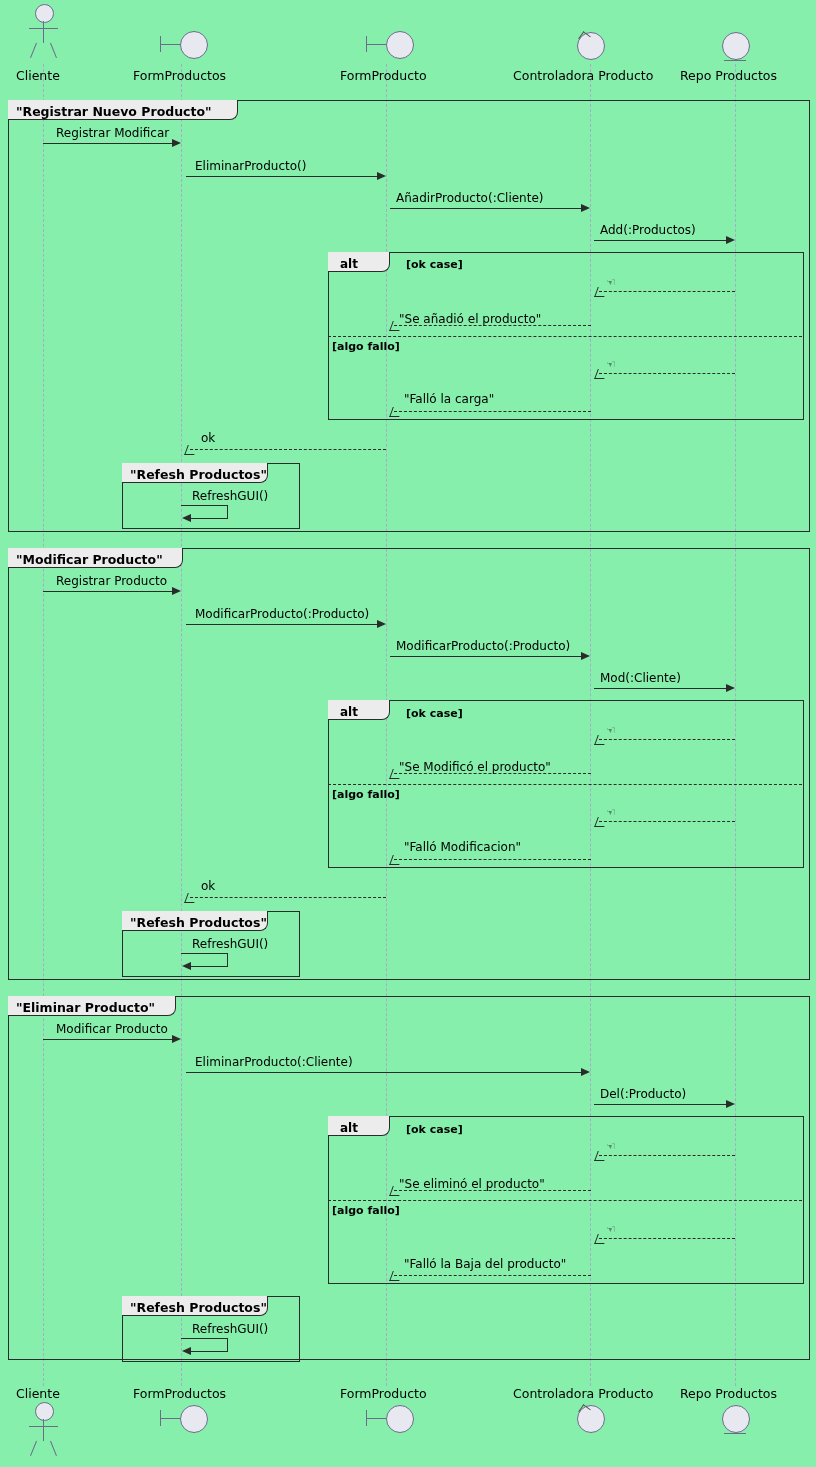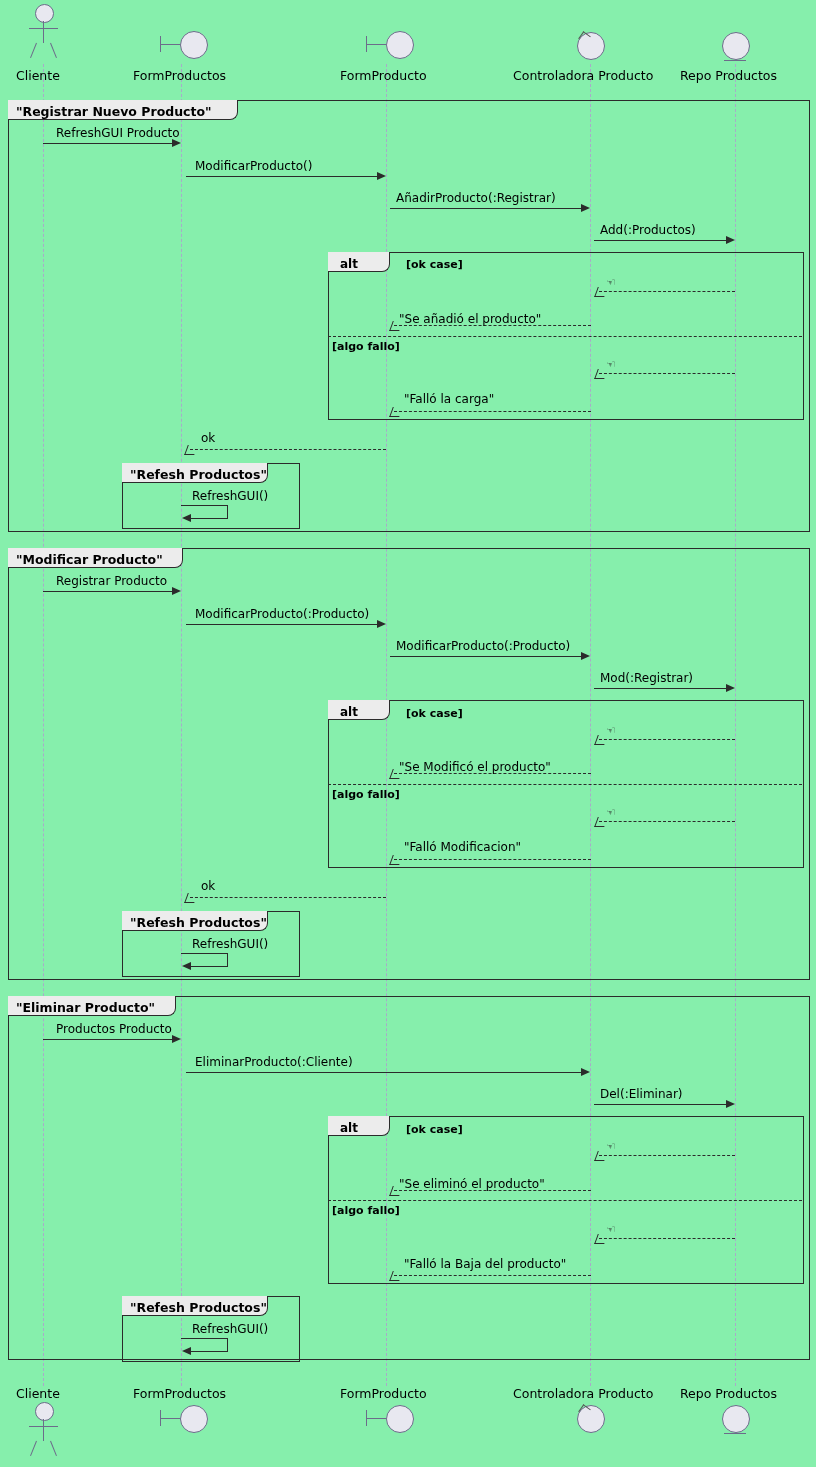--- a/index.html
+++ b/index.html
@@ -65,29 +65,29 @@
   <div class="circle-obj" style="left:722px;top:32px;"></div>
   <div class="bound-stick" style="left:724px;top:60px;width:22px;"></div>
   <div class="p-label" style="left:680px;top:68px;">Repo Productos</div>
 
   <div class="frame" style="left:8px;top:100px;width:800px;height:430px;"></div>
   <div class="frame-tab-clip" style="left:8px;top:100px;width:230px;border-radius:0 0 8px 0;"></div>
   <div class="frame-title" style="left:16px;top:104px;">"Registrar Nuevo Producto"</div>
 
   <div class="msg-line" style="left:43px;top:143px;width:130px;"></div>
   <div class="arrowR" style="left:172px;top:138.5px;"></div>
-  <div class="msg-label" style="left:56px;top:126px;">RefreshGUI Producto</div>
+  <div class="msg-label" style="left:56px;top:126px;">Registrar Modificar</div>
 
   <div class="msg-line" style="left:186px;top:176px;width:192px;"></div>
   <div class="arrowR" style="left:377px;top:171.5px;"></div>
-  <div class="msg-label" style="left:195px;top:159px;">ModificarProducto()</div>
+  <div class="msg-label" style="left:195px;top:159px;">EliminarProducto()</div>
 
   <div class="msg-line" style="left:390px;top:208px;width:192px;"></div>
   <div class="arrowR" style="left:581px;top:203.5px;"></div>
-  <div class="msg-label" style="left:396px;top:191px;">AñadirProducto(:Registrar)</div>
+  <div class="msg-label" style="left:396px;top:191px;">AñadirProducto(:Cliente)</div>
 
   <div class="msg-line" style="left:594px;top:240px;width:133px;"></div>
   <div class="arrowR" style="left:726px;top:235.5px;"></div>
   <div class="msg-label" style="left:600px;top:223px;">Add(:Productos)</div>
 
   <div class="frame" style="left:328px;top:252px;width:474px;height:166px;"></div>
   <div class="frame-tab-clip" style="left:328px;top:252px;width:62px;border-radius:0 0 8px 0;"></div>
   <div class="alt-label" style="left:340px;top:257px;">alt</div>
   <div class="guard" style="left:406px;top:258px;">[ok case]</div>
 
@@ -136,21 +136,21 @@
   <div class="msg-line" style="left:186px;top:624px;width:192px;"></div>
   <div class="arrowR" style="left:377px;top:619.5px;"></div>
   <div class="msg-label" style="left:195px;top:607px;">ModificarProducto(:Producto)</div>
 
   <div class="msg-line" style="left:390px;top:656px;width:192px;"></div>
   <div class="arrowR" style="left:581px;top:651.5px;"></div>
   <div class="msg-label" style="left:396px;top:639px;">ModificarProducto(:Producto)</div>
 
   <div class="msg-line" style="left:594px;top:688px;width:133px;"></div>
   <div class="arrowR" style="left:726px;top:683.5px;"></div>
-  <div class="msg-label" style="left:600px;top:671px;">Mod(:Registrar)</div>
+  <div class="msg-label" style="left:600px;top:671px;">Mod(:Cliente)</div>
 
   <div class="frame" style="left:328px;top:700px;width:474px;height:166px;"></div>
   <div class="frame-tab-clip" style="left:328px;top:700px;width:62px;border-radius:0 0 8px 0;"></div>
   <div class="alt-label" style="left:340px;top:705px;">alt</div>
   <div class="guard" style="left:406px;top:707px;">[ok case]</div>
 
   <div class="msg-dash" style="left:599px;top:739px;width:136px;"></div>
   <div class="arrowL-open" style="left:596px;top:734.5px;"></div>
   <div class="hand" style="left:606px;top:724px;">☜</div>
 
@@ -182,29 +182,29 @@
   <div class="msg-line" style="left:190px;top:966px;width:38px;"></div>
   <div class="arrowL" style="left:182px;top:961.5px;"></div>
   <div class="msg-label" style="left:192px;top:937px;">RefreshGUI()</div>
 
   <div class="frame" style="left:8px;top:996px;width:800px;height:362px;"></div>
   <div class="frame-tab-clip" style="left:8px;top:996px;width:168px;border-radius:0 0 8px 0;"></div>
   <div class="frame-title" style="left:16px;top:1000px;">"Eliminar Producto"</div>
 
   <div class="msg-line" style="left:43px;top:1039px;width:130px;"></div>
   <div class="arrowR" style="left:172px;top:1034.5px;"></div>
-  <div class="msg-label" style="left:56px;top:1022px;">Productos Producto</div>
+  <div class="msg-label" style="left:56px;top:1022px;">Modificar Producto</div>
 
   <div class="msg-line" style="left:186px;top:1072px;width:396px;"></div>
   <div class="arrowR" style="left:581px;top:1067.5px;"></div>
   <div class="msg-label" style="left:195px;top:1055px;">EliminarProducto(:Cliente)</div>
 
   <div class="msg-line" style="left:594px;top:1104px;width:133px;"></div>
   <div class="arrowR" style="left:726px;top:1099.5px;"></div>
-  <div class="msg-label" style="left:600px;top:1087px;">Del(:Eliminar)</div>
+  <div class="msg-label" style="left:600px;top:1087px;">Del(:Producto)</div>
 
   <div class="frame" style="left:328px;top:1116px;width:474px;height:166px;"></div>
   <div class="frame-tab-clip" style="left:328px;top:1116px;width:62px;border-radius:0 0 8px 0;"></div>
   <div class="alt-label" style="left:340px;top:1121px;">alt</div>
   <div class="guard" style="left:406px;top:1123px;">[ok case]</div>
 
   <div class="msg-dash" style="left:599px;top:1155px;width:136px;"></div>
   <div class="arrowL-open" style="left:596px;top:1150.5px;"></div>
   <div class="hand" style="left:606px;top:1140px;">☜</div>
 

